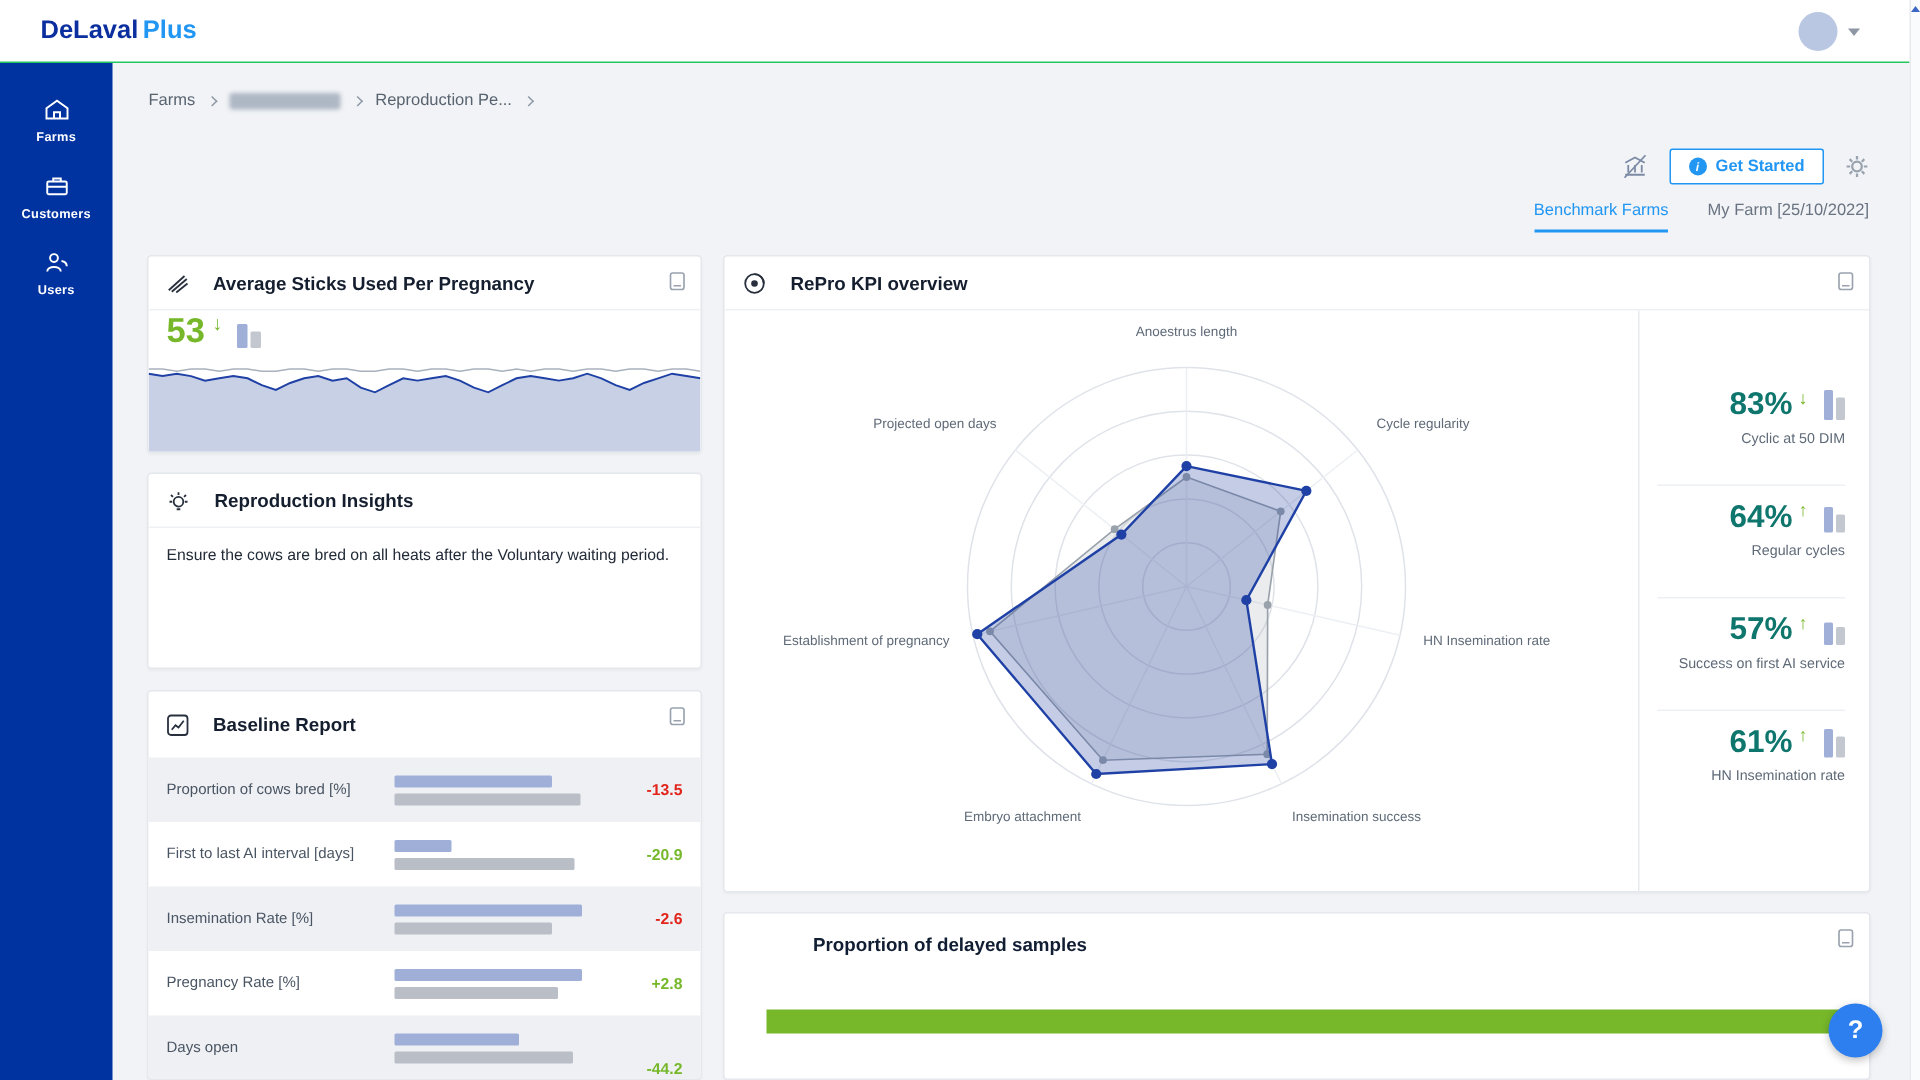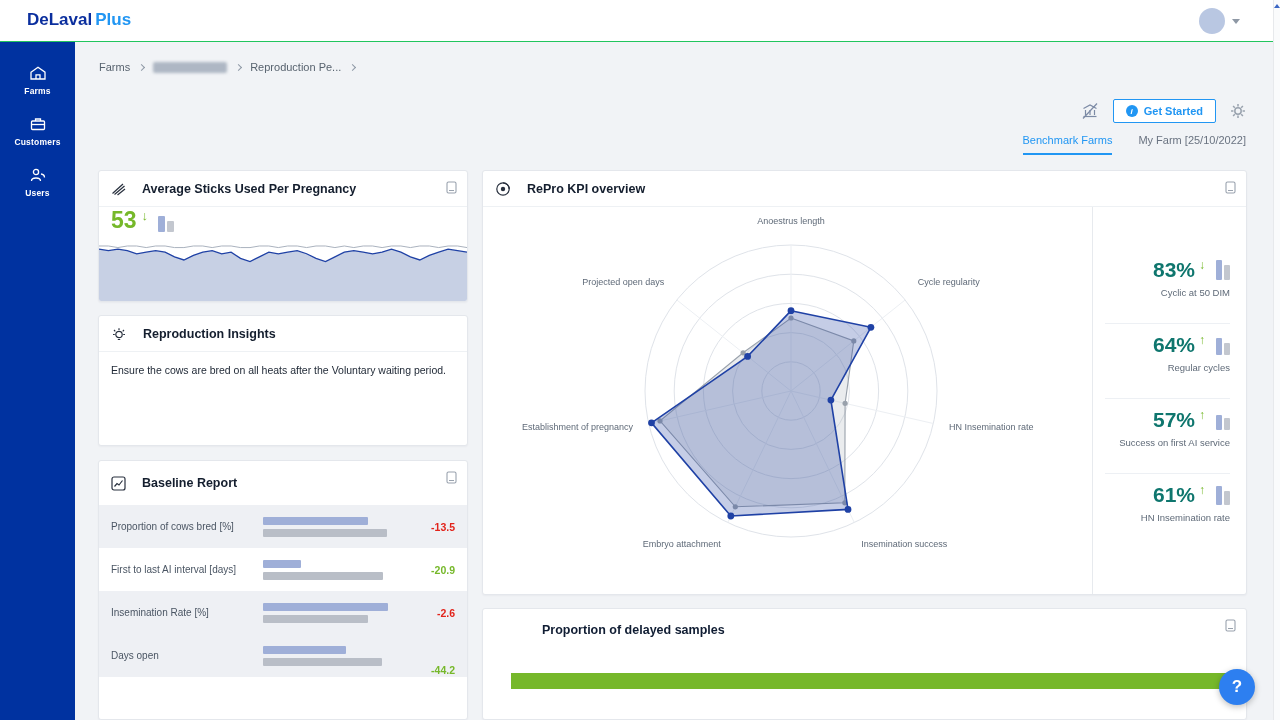--- a/index.html
+++ b/index.html
@@ -266,20 +266,28 @@
     </div>
     <div class="b-delta" style="color: rgb(118, 184, 42);">-20.9</div>
   </div>
           <div class="b-row striped">
     <div class="b-label">Insemination Rate [%]</div>
     <div class="b-bars">
       <div class="b-bar farm" style="width: 98%;"></div>
       <div class="b-bar bench" style="width: 82%;"></div>
     </div>
     <div class="b-delta" style="color: rgb(226, 35, 26);">-2.6</div>
+  </div>
+          <div class="b-row">
+    <div class="b-label">Pregnancy Rate [%]</div>
+    <div class="b-bars">
+      <div class="b-bar farm" style="width: 98%;"></div>
+      <div class="b-bar bench" style="width: 85%;"></div>
+    </div>
+    <div class="b-delta" style="color: rgb(118, 184, 42);">+2.8</div>
   </div>
           <div class="b-row striped">
     <div class="b-label">Days open</div>
     <div class="b-bars">
       <div class="b-bar farm" style="width: 65%;"></div>
       <div class="b-bar bench" style="width: 93%;"></div>
     </div>
     <div class="b-delta" style="color: rgb(118, 184, 42); margin-top: 28px;">-44.2</div>
   </div>
         </div>

